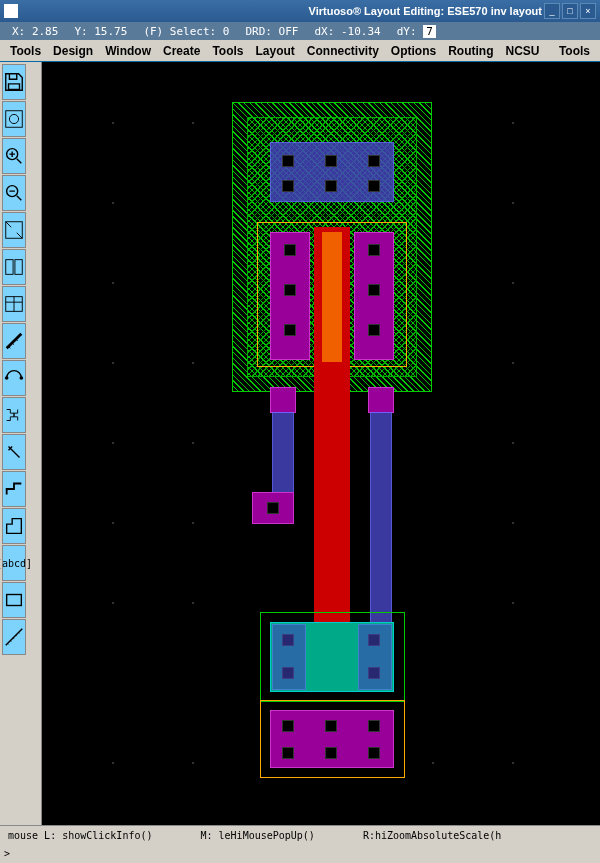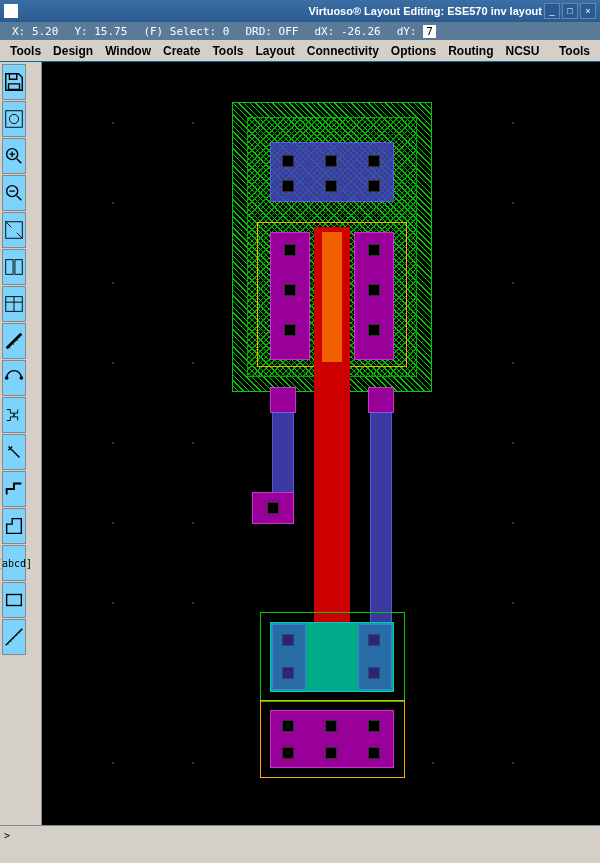--- a/index.html
+++ b/index.html
@@ -40,25 +40,25 @@
 
 <div class="titlebar">
   <div class="icon"></div>
   <div class="title">Virtuoso® Layout Editing: ESE570 inv layout</div>
   <div class="btn">_</div>
   <div class="btn">□</div>
   <div class="btn">×</div>
 </div>
 
 <div class="statusbar">
-  <span class="cell"><span>X:</span> <span>5.20</span></span>
+  <span class="cell"><span>X:</span> <span>2.85</span></span>
   <span class="cell"><span>Y:</span> <span>15.75</span></span>
   <span class="cell"><span>(F) Select:</span> <span>0</span></span>
   <span class="cell"><span>DRD:</span> <span>OFF</span></span>
-  <span class="cell"><span>dX:</span> <span>-26.26</span></span>
+  <span class="cell"><span>dX:</span> <span>-10.34</span></span>
   <span class="cell"><span>dY:</span> <span style="background:#fff;color:#000;padding:0 3px">7</span></span>
 </div>
 
 <div class="menubar">
   <div class="item">Tools</div>
   <div class="item">Design</div>
   <div class="item">Window</div>
   <div class="item">Create</div>
   <div class="item">Tools</div>
   <div class="item">Layout</div>
@@ -239,15 +239,20 @@
     <div class="shape contact" style="left:283px;top:658px"></div>
     <div class="shape contact" style="left:326px;top:658px"></div>
     <div class="shape contact" style="left:240px;top:685px"></div>
     <div class="shape contact" style="left:283px;top:685px"></div>
     <div class="shape contact" style="left:326px;top:685px"></div>
   </div>
 </div>
 
 <div class="footer">
   <div class="footer-row">
+    <span class="seg">mouse L: showClickInfo()</span>
+    <span class="seg" style="margin-left:40px">M: leHiMousePopUp()</span>
+    <span class="seg" style="margin-left:40px">R:hiZoomAbsoluteScale(h</span>
+  </div>
+  <div class="footer-row">
     <span>&gt;</span>
   </div>
 </div>
 
 </body></html>

